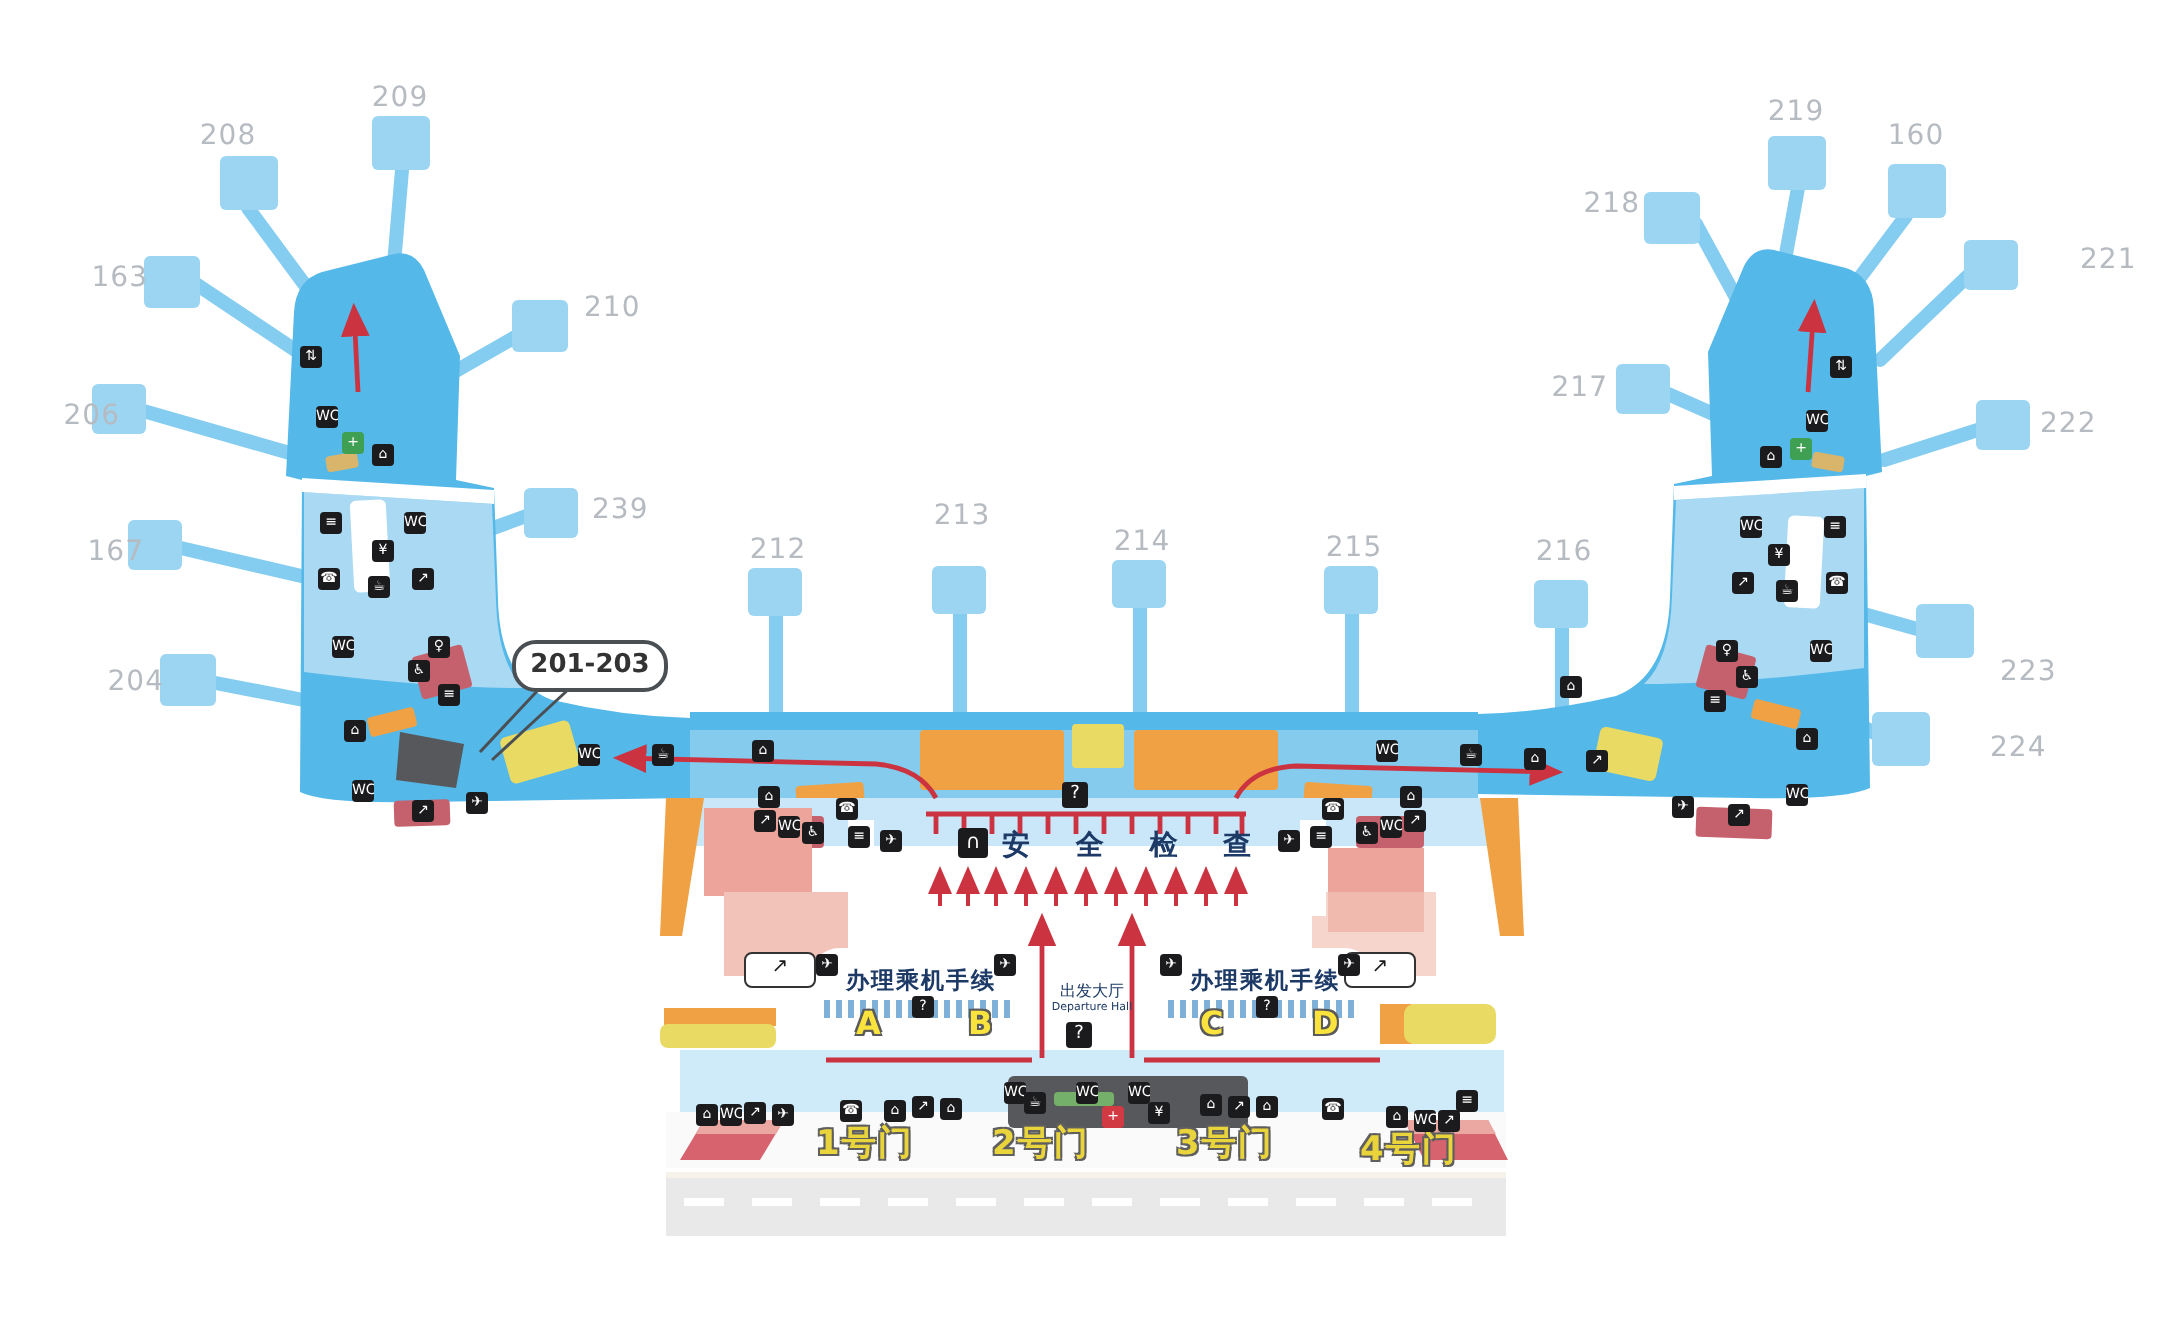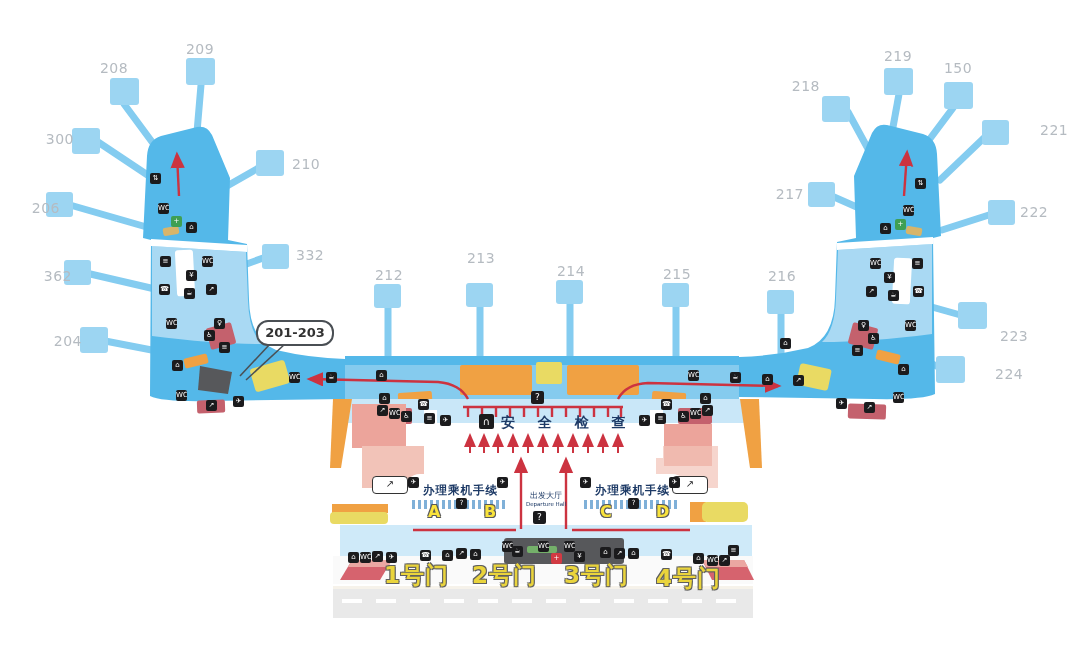--- a/index.html
+++ b/index.html
@@ -17,22 +17,22 @@
   .ic.wide{width:34px;height:16px;background:#fff;border:1px solid #333;border-radius:4px;
            color:#1b1b1d;font-size:10px;line-height:14px;}
   #sec-label{position:absolute;left:501px;top:414px;width:130px;color:#1d3a66;font-size:14px;
              font-weight:bold;letter-spacing:9px;white-space:nowrap;}
   .checkin-lbl{position:absolute;width:80px;color:#1d3a66;font-size:11.5px;font-weight:bold;
                letter-spacing:1px;white-space:nowrap;}
   .counters{position:absolute;width:96px;height:9px;
             background:repeating-linear-gradient(90deg,#7fb0d8 0 3px,rgba(0,0,0,0) 3px 6px);}
   .big-letter{position:absolute;font-size:16px;font-weight:bold;color:#f9e33c;
               text-shadow:-1px -1px 0 #5a5a5a,1px -1px 0 #5a5a5a,-1px 1px 0 #5a5a5a,1px 1px 0 #5a5a5a;}
-  .door{position:absolute;font-size:23px;font-weight:bold;color:#ead43c;letter-spacing:1px;
-        text-shadow:-1px -1px 0 #5f5f5f,1px -1px 0 #5f5f5f,-1px 1px 0 #5f5f5f,1px 1px 0 #5f5f5f;}
+  .door{position:absolute;font-size:17px;font-weight:bold;color:#ead43c;letter-spacing:1px;
+        text-shadow:-1px -1px 0 #5f5f5f,1px -1px 0 #5f5f5f,-1px 1px 0 #5f5f5f,1px 1px 0 #5f5f5f;margin-left:24px;}
   #callout{position:absolute;left:256px;top:320px;width:74px;height:22px;background:#fff;
            border:2px solid #4a4f54;border-radius:12px;font-size:13px;font-weight:bold;color:#333;
            text-align:center;line-height:22px;}
   #dep-hall{position:absolute;left:518px;top:490px;width:56px;text-align:center;color:#1d3a66;}
   #dep-hall .zh{font-size:8px;font-weight:normal;display:block;}
   #dep-hall .en{font-size:5.5px;display:block;}
 </style>
 </head>
 <body>
 
@@ -220,36 +220,36 @@
 
   <g stroke="#4a4f54" stroke-width="1.5">
     <line x1="270" y1="344" x2="240" y2="376"></line>
         <line x1="285" y1="344" x2="246" y2="380"></line>
   </g>
 </svg>
 
 <div id="callout">201-203</div>
 
 <div class="lbl r" style="left:46px;top:333px">204</div>
-<div class="lbl r" style="left:36px;top:268px">362</div>
+<div class="lbl r" style="left:36px;top:268px">167</div>
 <div class="lbl r" style="left:24px;top:200px">206</div>
-<div class="lbl r" style="left:38px;top:131px">300</div>
+<div class="lbl r" style="left:38px;top:131px">163</div>
 <div class="lbl c" style="left:96px;top:60px">208</div>
 <div class="lbl c" style="left:182px;top:41px">209</div>
-<div class="lbl l" style="left:292px;top:156px">210</div>
-<div class="lbl l" style="left:296px;top:247px">332</div>
+<div class="lbl l" style="left:292px;top:146px">210</div>
+<div class="lbl l" style="left:296px;top:247px">239</div>
 <div class="lbl c" style="left:371px;top:267px">212</div>
 <div class="lbl c" style="left:463px;top:250px">213</div>
 <div class="lbl c" style="left:553px;top:263px">214</div>
 <div class="lbl c" style="left:659px;top:266px">215</div>
 <div class="lbl c" style="left:764px;top:268px">216</div>
 <div class="lbl r" style="left:768px;top:186px">217</div>
-<div class="lbl r" style="left:784px;top:78px">218</div>
+<div class="lbl r" style="left:784px;top:94px">218</div>
 <div class="lbl c" style="left:880px;top:48px">219</div>
-<div class="lbl c" style="left:940px;top:60px">150</div>
+<div class="lbl c" style="left:940px;top:60px">160</div>
 <div class="lbl l" style="left:1040px;top:122px">221</div>
 <div class="lbl l" style="left:1020px;top:204px">222</div>
 <div class="lbl l" style="left:1000px;top:328px">223</div>
 <div class="lbl l" style="left:995px;top:366px">224</div>
 
 <div class="ic big" style="left:479px;top:414px">∩</div>
 <div id="sec-label">安 全 检 查</div>
 
 <div class="checkin-lbl" style="left:423px;top:483px">办理乘机手续</div>
 <div class="checkin-lbl" style="left:595px;top:483px">办理乘机手续</div>

